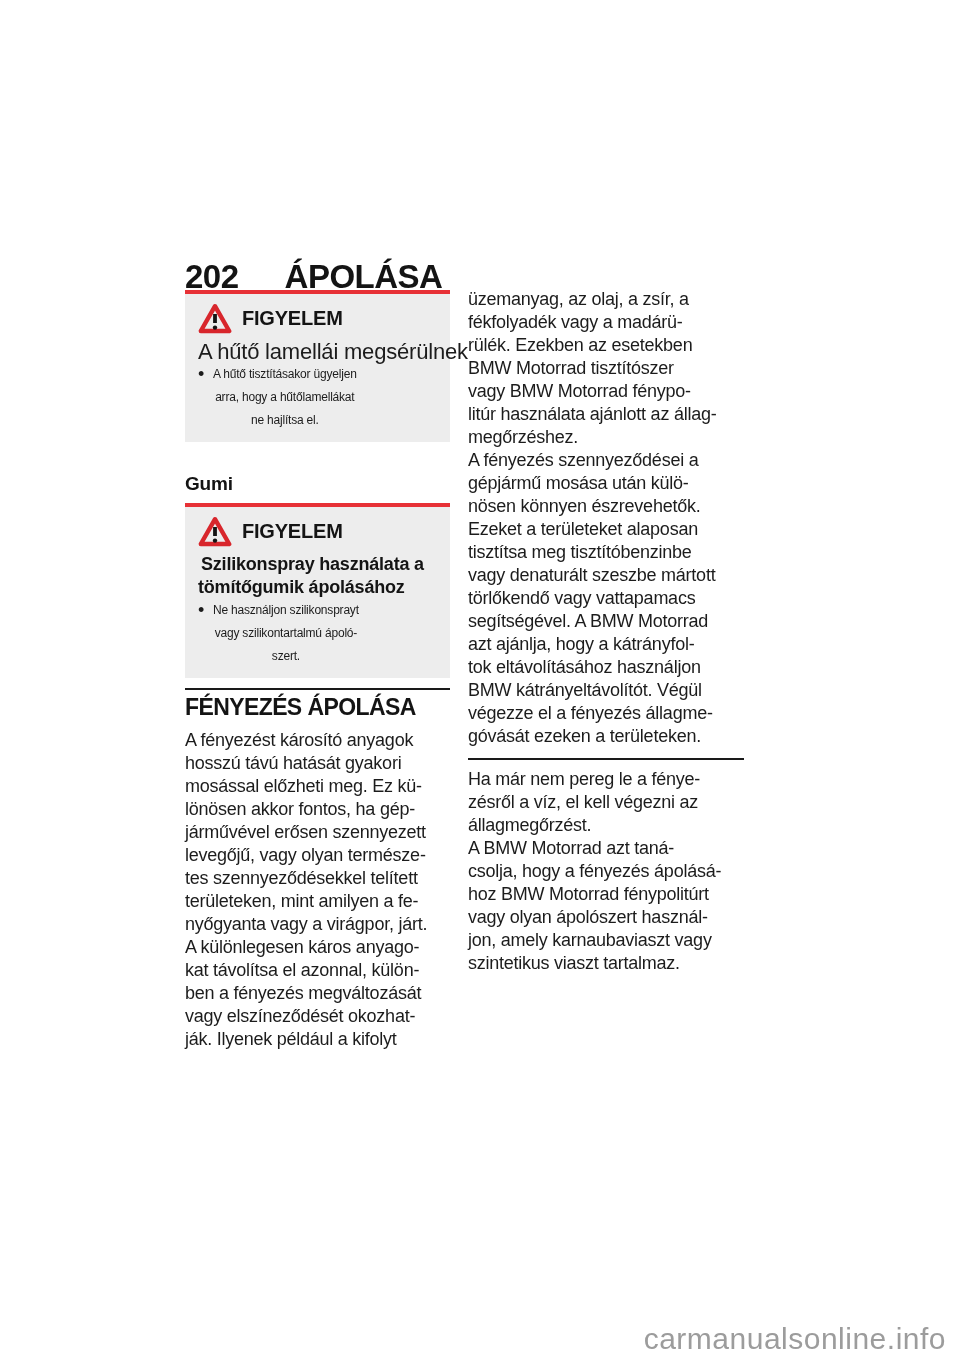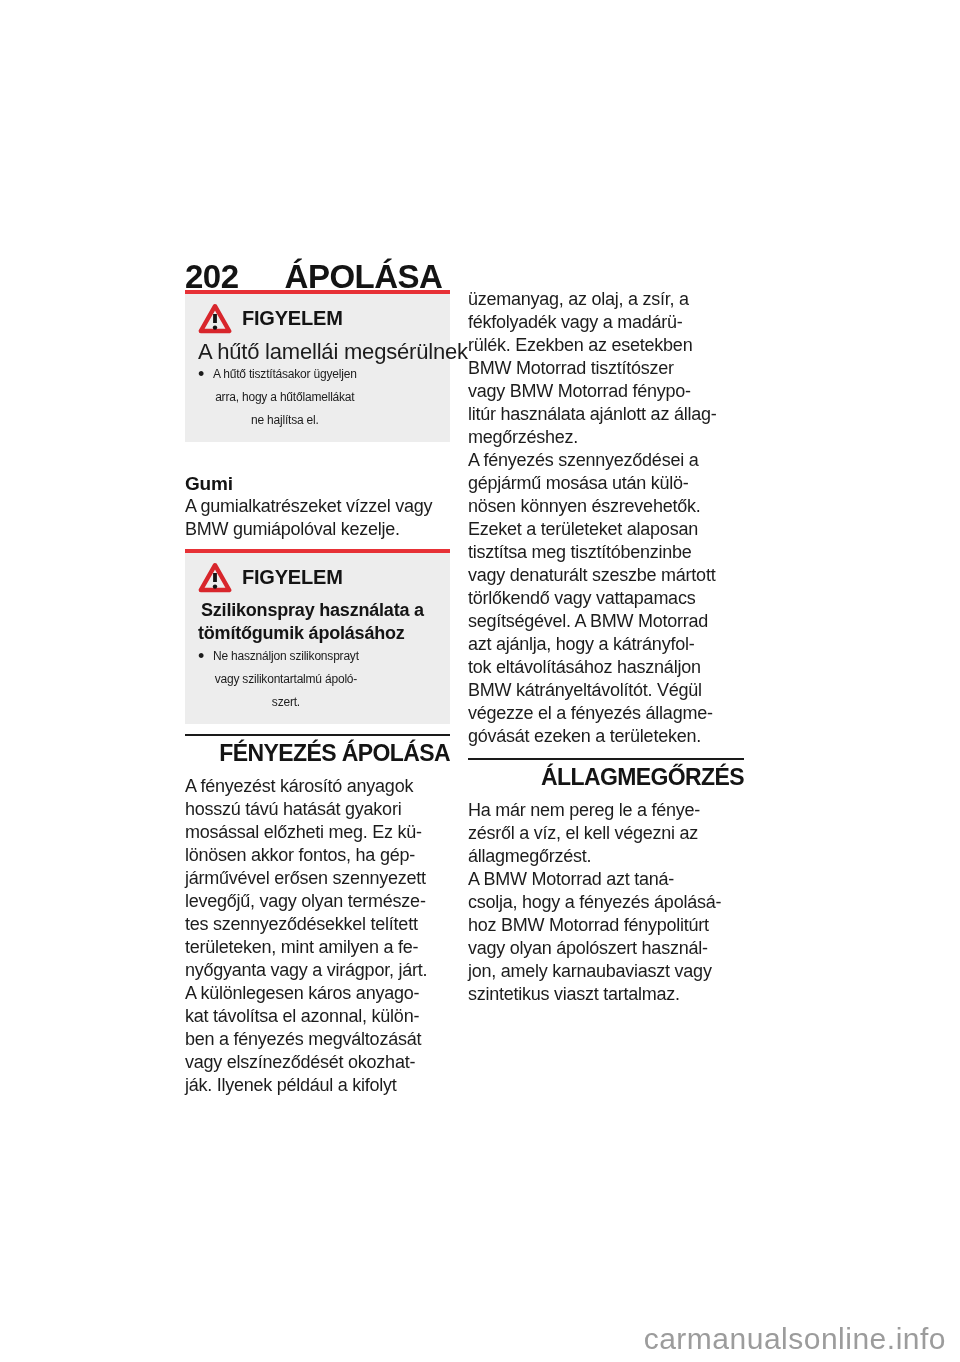--- a/index.html
+++ b/index.html
@@ -66,21 +66,21 @@
     letter-spacing: -0.25px;
   }
   .mt8 { margin-top: 8px; }
 
   .section-rule {
     border: none; border-top: 2px solid #1a1a1a;
     margin-top: 10px;
   }
   .section-heading {
     font-weight: bold; font-size: 23px; line-height: 27px;
-    color: #141414; margin-top: 4px; letter-spacing: -0.6px; text-align: right;
+    color: #141414; margin-top: 4px; letter-spacing: -0.6px;
   }
 
   .watermark {
     position: absolute; right: 14px; bottom: 6px;
     color: #9c9c9c; font-size: 30px; letter-spacing: 0.5px;
   }
 </style>
 </head>
 <body>
 
@@ -105,22 +105,20 @@
     <div class="warning-cause">A hűtő lamellái megsérülnek</div>
     <div class="warning-bullet">
       <span class="bullet-marker">•</span>
       <span class="bullet-text">A hűtő tisztításakor ügyeljen
 arra, hogy a hűtőlamellákat
 ne hajlítsa el.</span>
     </div>
   </div>
 
   <div class="subsection-heading">Gumi</div>
-  <div class="body-text">A gumialkatrészeket vízzel vagy
-BMW gumiápolóval kezelje.</div>
 
   <div class="warning-box mt8">
     <div class="warning-head">
       <span>
         <svg width="34" height="31" viewBox="0 0 34 31">
           <path d="M17 3.2 L31.2 28 L2.8 28 Z" fill="none" stroke="#d8262c" stroke-width="4.4" stroke-linejoin="round"></path>
           <path d="M17 11 L17 20" stroke="#141414" stroke-width="3.8" stroke-linecap="butt"></path>
           <circle cx="17" cy="24.6" r="2.2" fill="#141414"></circle>
         </svg>
       </span>
@@ -172,21 +170,20 @@
 vagy denaturált szeszbe mártott
 törlőkendő vagy vattapamacs
 segítségével. A BMW Motorrad
 azt ajánlja, hogy a kátrányfol-
 tok eltávolításához használjon
 BMW kátrányeltávolítót. Végül
 végezze el a fényezés állagme-
 góvását ezeken a területeken.</div>
 
   <hr class="section-rule">
-  <div class="section-heading">ÁLLAGMEGŐRZÉS</div>
   <div class="body-text mt8">Ha már nem pereg le a fénye-
 zésről a víz, el kell végezni az
 állagmegőrzést.
 A BMW Motorrad azt taná-
 csolja, hogy a fényezés ápolásá-
 hoz BMW Motorrad fénypolitúrt
 vagy olyan ápolószert használ-
 jon, amely karnaubaviaszt vagy
 szintetikus viaszt tartalmaz.</div>
 

